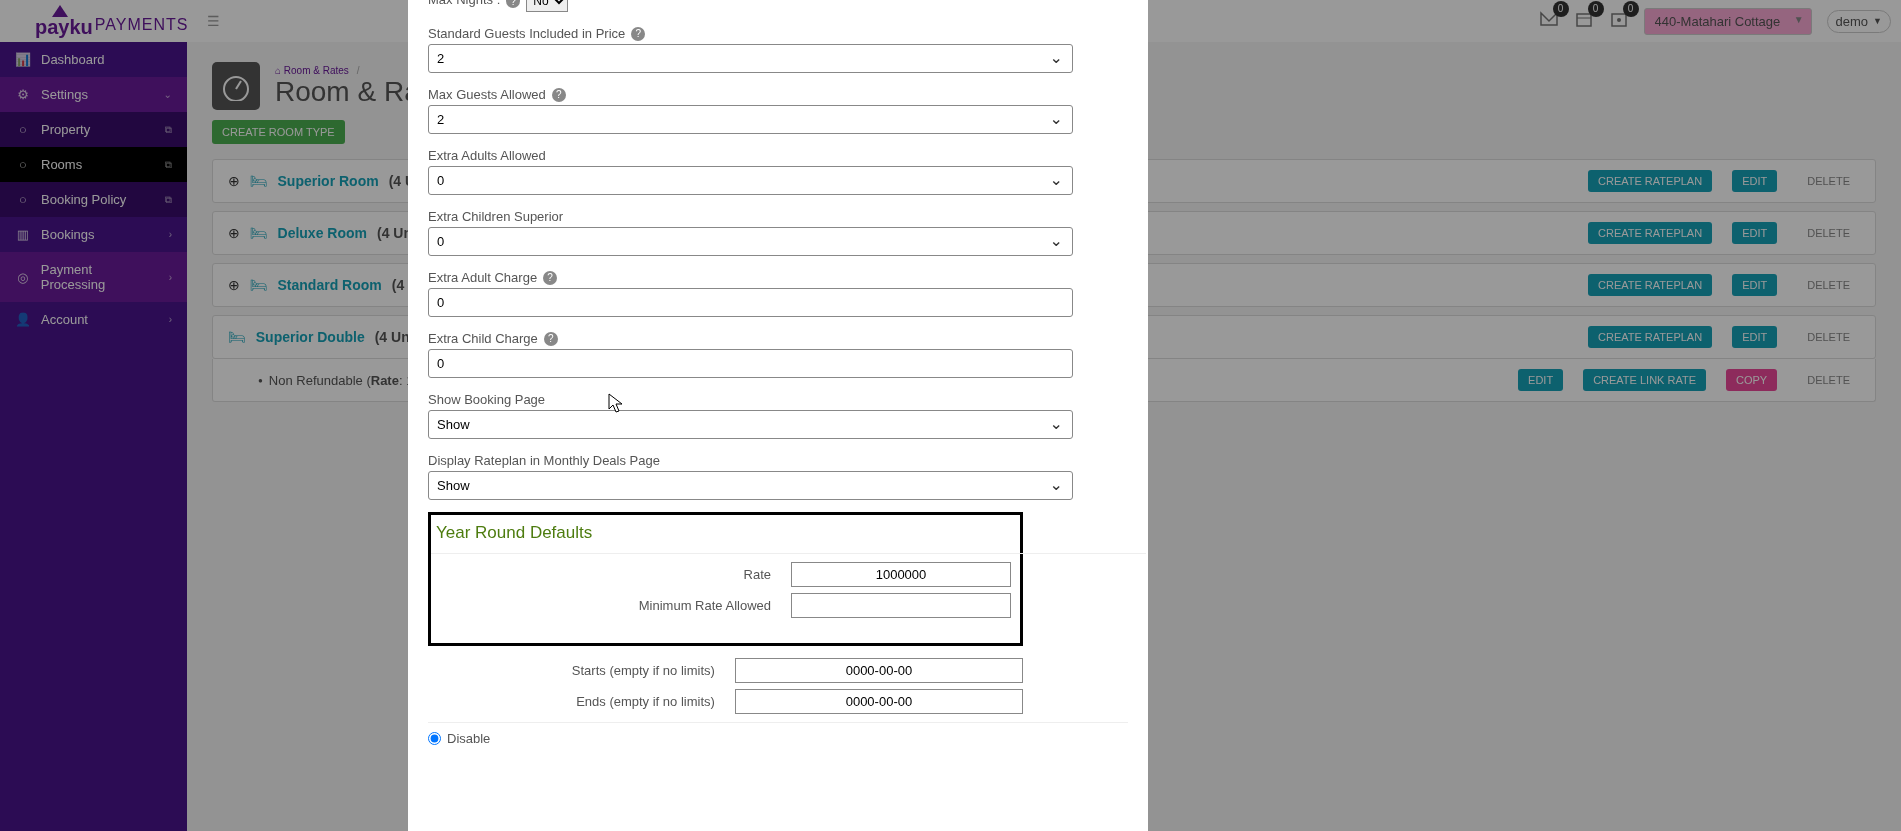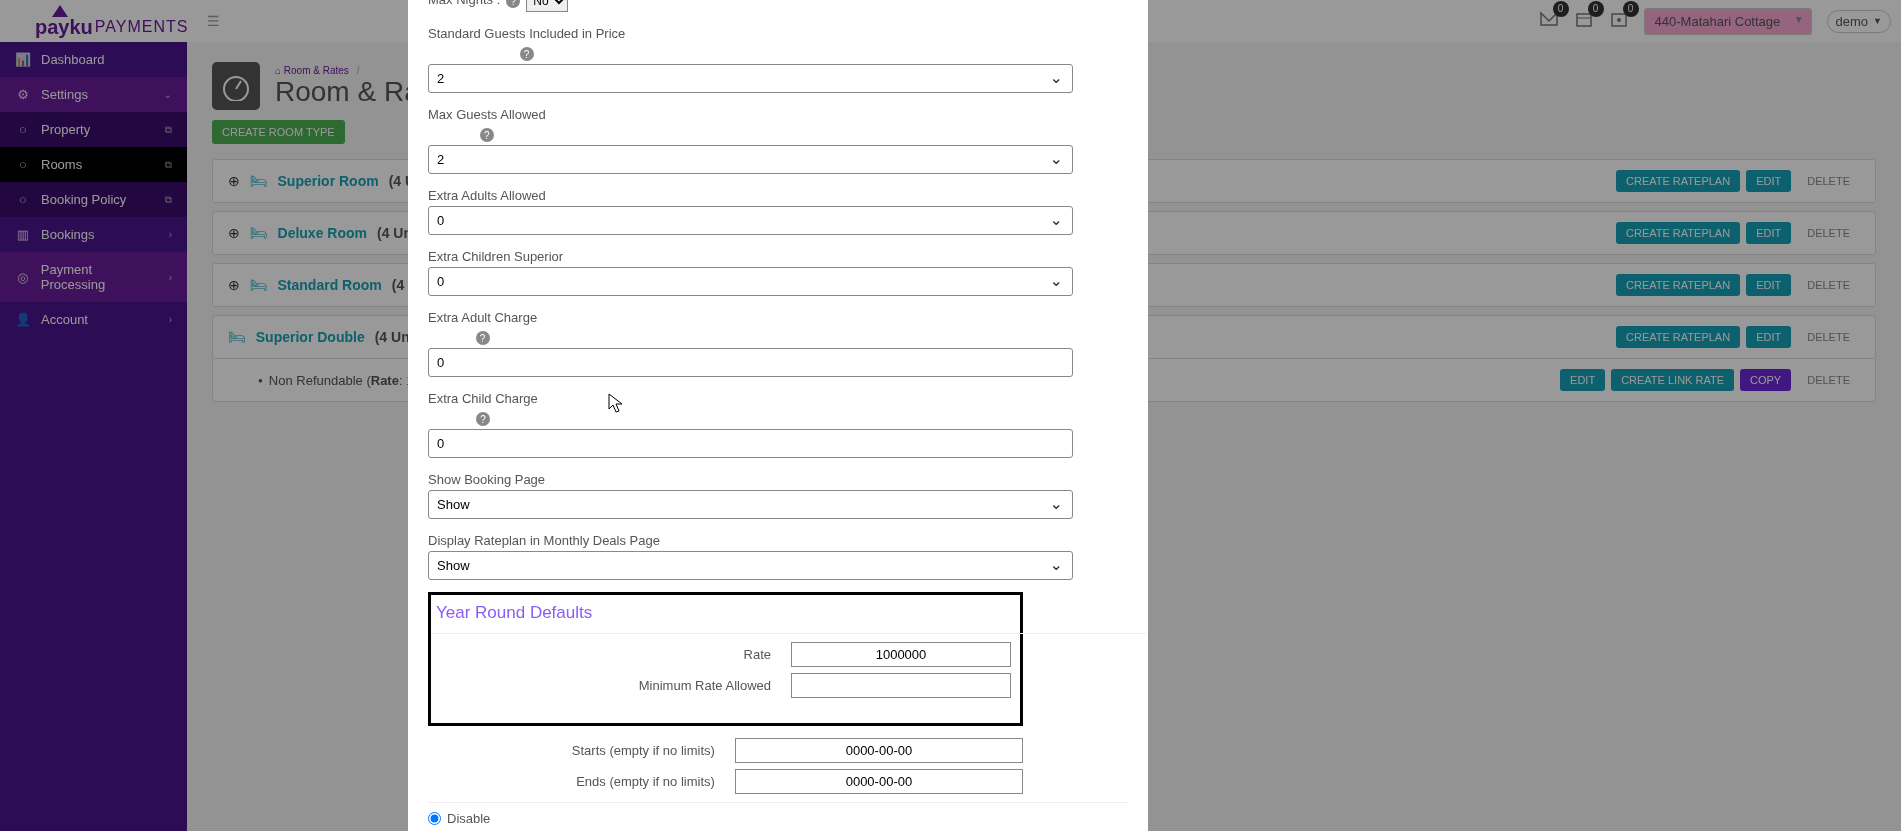--- a/index.html
+++ b/index.html
@@ -34,61 +34,61 @@
 .breadcrumb { font-size: 10px; color: #6a1b9a; }
 .page-title { font-size: 28px; color: #555; }
 .btn-green { background: #4caf50; color: #fff; border: none; padding: 6px 10px; font-size: 11px; border-radius: 3px; margin-bottom: 15px; display: inline-block; }
 
 .room-row { background: #fff; border: 1px solid #ddd; border-radius: 3px; padding: 10px 15px; margin-bottom: 8px; display: flex; align-items: center; justify-content: space-between; }
 .room-left { display: flex; align-items: center; gap: 10px; color: #555; font-size: 14px; }
 .room-name { color: #17a2b8; font-weight: bold; }
 .room-units { color: #555; font-weight: bold; }
 .expand-icon { color: #333; font-size: 14px; }
 .bed-icon { color: #17a2b8; }
-.row-actions { display: flex; gap: 6px; }
+.row-actions { display: flex; gap: 20px; }
 .btn-teal { background: #17a2b8; color: #fff; border: none; padding: 5px 10px; font-size: 11px; border-radius: 3px; }
 .btn-gray-text { background: transparent; color: #888; border: none; padding: 5px 10px; font-size: 11px; }
 
 .rate-sub { background: #fff; padding: 10px 15px 10px 45px; display: flex; justify-content: space-between; align-items: center; font-size: 13px; color: #555; border: 1px solid #ddd; border-top: none; border-radius: 0 0 3px 3px; }
-.btn-green-sm { background: #6d28d9; color: #fff; border: none; padding: 5px 10px; font-size: 11px; border-radius: 3px; }
+.btn-green-sm { background: #ec4899; color: #fff; border: none; padding: 5px 10px; font-size: 11px; border-radius: 3px; }
 
 
 .overlay { position: absolute; inset: 0; background: rgba(0,0,0,0.4); z-index: 100; }
 .modal { position: absolute; left: 408px; top: 0; width: 740px; height: 100%; background: #fff; z-index: 101; padding: 0 20px; overflow-y: auto; }
 .scroll-wrap { position: relative; top: -10px; }
 .form-group { margin-bottom: 12px; }
-.form-label { font-size: 13px; color: #555; display: inline-flex; align-items: center; gap: 6px; margin-bottom: 3px; flex-direction: column; }
+.form-label { font-size: 13px; color: #555; display: inline-flex; align-items: center; gap: 6px; margin-bottom: 3px; }
 .help-icon { width: 14px; height: 14px; background: #888; color: #fff; border-radius: 50%; font-size: 10px; display: inline-flex; align-items: center; justify-content: center; }
 .form-select, .form-input { width: 645px; padding: 6px 8px; border: 1px solid #888; border-radius: 3px; font-size: 13px; background: #fff; appearance: none; }
 .select-wrap { position: relative; width: 645px; }
 .select-wrap::after { content: "⌄"; position: absolute; right: 10px; top: 4px; color: #333; pointer-events: none; font-size: 16px; }
 .small-select { width: 42px; padding: 2px; border: 1px solid #888; font-size: 12px; }
 
-.section-title { font-size: 17px; color: #8b5cf6; margin: 15px 0 10px; }
+.section-title { font-size: 17px; color: #4d7c0f; margin: 15px 0 10px; }
 .highlight-box { border: 3px solid #000; padding: 8px 0 8px 0; margin-top: 10px; width: 595px; }
 .highlight-box .section-title { margin-top: 0; padding-left: 5px; }
 .defaults-row { display: flex; align-items: center; margin-bottom: 6px; }
 .defaults-label { width: 360px; text-align: right; padding-right: 20px; font-size: 13px; color: #555; }
 .defaults-input { width: 220px; padding: 4px; border: 1px solid #888; text-align: center; font-size: 13px; }
 
 .radio-row { display: flex; align-items: center; gap: 6px; font-size: 13px; color: #555; margin-top: 8px; }
 .hr { border: none; border-top: 1px solid #eee; margin: 8px 0; }
 
 .cursor { position: absolute; left: 608px; top: 393px; z-index: 200; pointer-events: none; }
 .cursor svg { width: 18px; height: 22px; }
 </style>
 </head>
 <body>
 
 <div class="topbar">
   <div class="logo-wrap">
     <svg width="40" height="12" viewBox="0 0 40 12" style="margin-left:42px">
       <polygon points="8,0 16,12 0,12" fill="#6a1b9a"></polygon>
     </svg>
-    <div style="display:flex;align-items:center;gap:2px;margin-left:25px">
+    <div style="display:flex;align-items:flex-start;gap:2px;margin-left:25px">
       <span class="logo-text1">payku</span>
       <span class="logo-text2">PAYMENTS</span>
     </div>
   </div>
   <span class="hamburger">☰</span>
   <div class="topbar-right">
     <div class="top-icon">
       <svg width="20" height="20" viewBox="0 0 20 20">
           <path d="M2 4 L10 12 L18 4 L18 16 L2 16 Z" fill="none" stroke="#777" stroke-width="1.5"></path>
         </svg>

